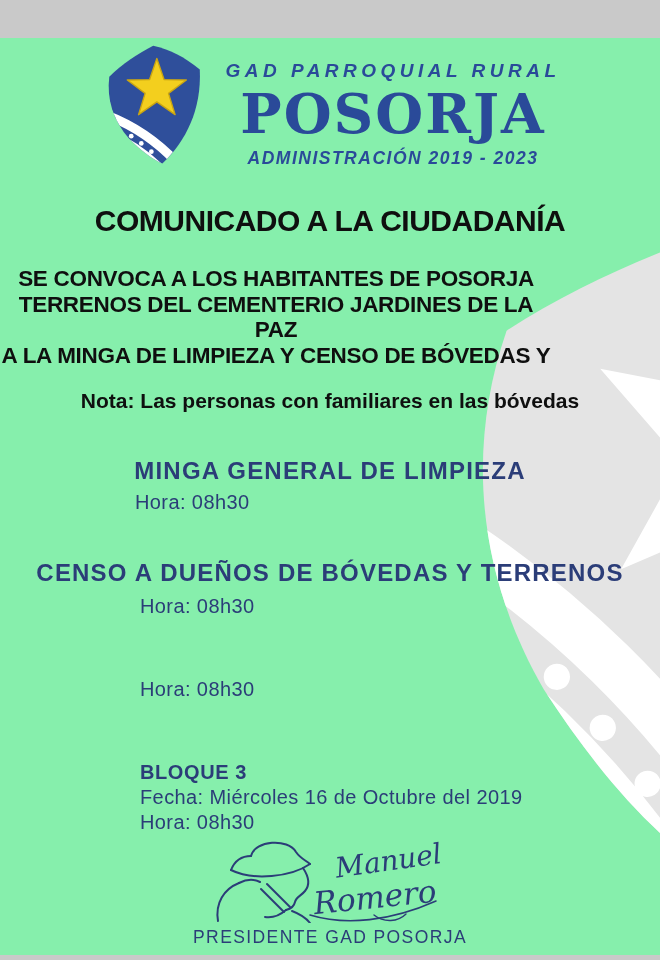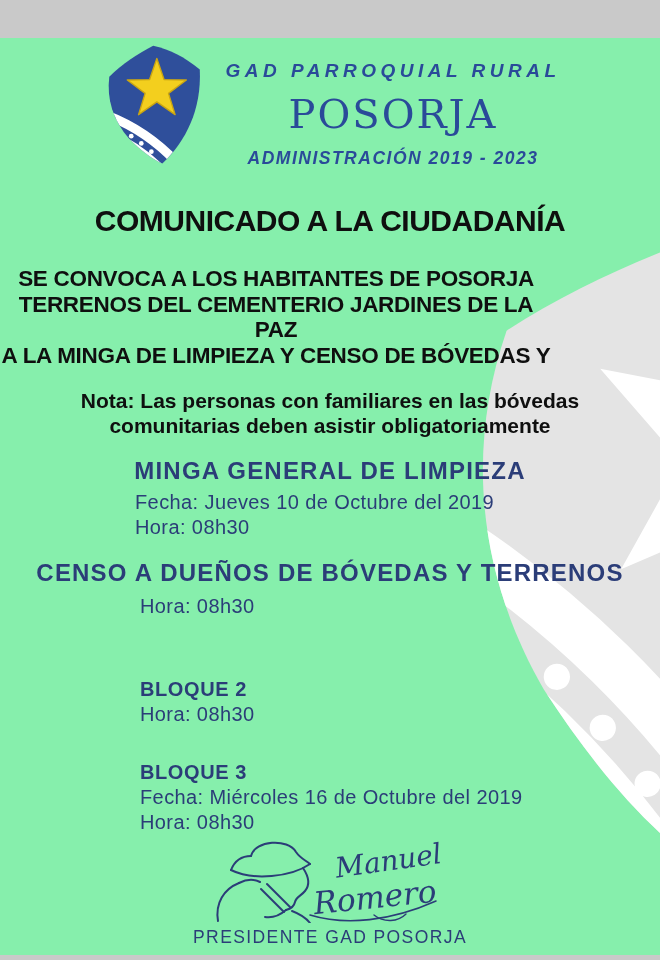--- a/index.html
+++ b/index.html
@@ -21,21 +21,21 @@
   
   .logo-row{position:absolute;top:26px;left:0;width:660px;display:flex;justify-content:center;align-items:flex-start;gap:14px;}
   .shield{width:112px;height:128px;flex:0 0 auto;}
   .logo-text{display:flex;flex-direction:column;align-items:center;padding-top:18px;}
   .org-line{
     color:#2a4a99;font-weight:bold;font-style:italic;font-size:19px;
     letter-spacing:4.5px;white-space:nowrap;
   }
   .org-name{
     font-family:"DejaVu Serif","Liberation Serif",serif;
-    color:#2a4a99;font-weight:normal;font-size:40px;line-height:60px;
+    color:#2a4a99;font-weight:bold;font-size:55px;line-height:60px;
     letter-spacing:2px;white-space:nowrap;margin-top:2px;
   }
   .admin-line{
     color:#2a4a99;font-weight:bold;font-style:italic;font-size:17.5px;
     letter-spacing:1.5px;white-space:nowrap;margin-top:4px;
   }
 
   .doc-title{
     position:absolute;top:188px;left:0;width:660px;text-align:center;
     color:#0f0f0f;font-weight:bold;font-size:30px;letter-spacing:-0.5px;
@@ -124,37 +124,34 @@
     <div class="doc-title">COMUNICADO A LA CIUDADANÍA</div>
 
     <div class="body-par">
       <div>SE CONVOCA A LOS HABITANTES DE POSORJA</div>
       <div>TERRENOS DEL CEMENTERIO JARDINES DE LA PAZ</div>
       <div>A LA MINGA DE LIMPIEZA Y CENSO DE BÓVEDAS Y</div>
     </div>
 
     <div class="note-par">
       <div>Nota: Las personas con familiares en las bóvedas</div>
-      <div>comunitarias deben asistir obligatoriamente</div>
     </div>
 
     <div class="section-heading minga-heading">MINGA GENERAL DE LIMPIEZA</div>
     <div class="sched minga-sched">
-      <div>Fecha: Jueves 10 de Octubre del 2019</div>
       <div>Hora: 08h30</div>
     </div>
 
     <div class="section-heading censo-heading">CENSO A DUEÑOS DE BÓVEDAS Y TERRENOS</div>
 
     <div class="sched bloque bloque-1">
       <div>Hora: 08h30</div>
     </div>
 
     <div class="sched bloque bloque-2">
-      <div class="bloque-label">BLOQUE 2</div>
       <div>Hora: 08h30</div>
     </div>
 
     <div class="sched bloque bloque-3">
       <div class="bloque-label">BLOQUE 3</div>
       <div>Fecha: Miércoles 16 de Octubre del 2019</div>
       <div>Hora: 08h30</div>
     </div>
 
     <div class="sig-wrap">

